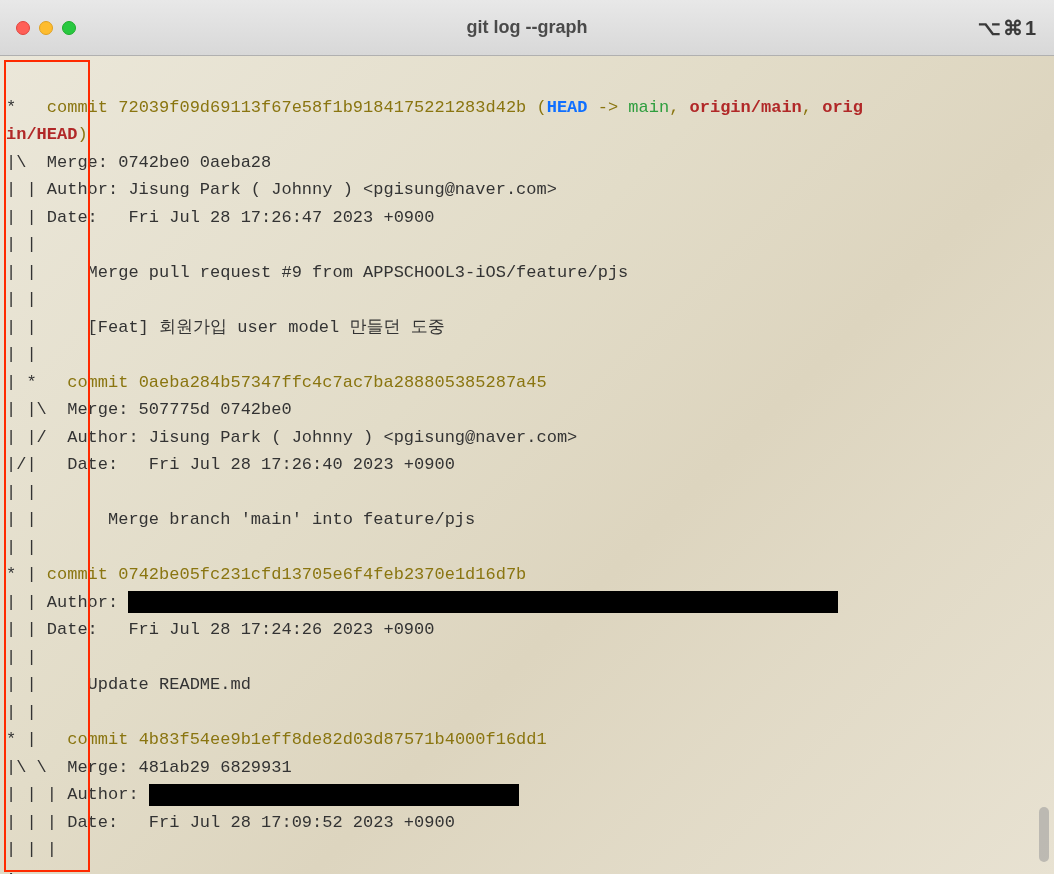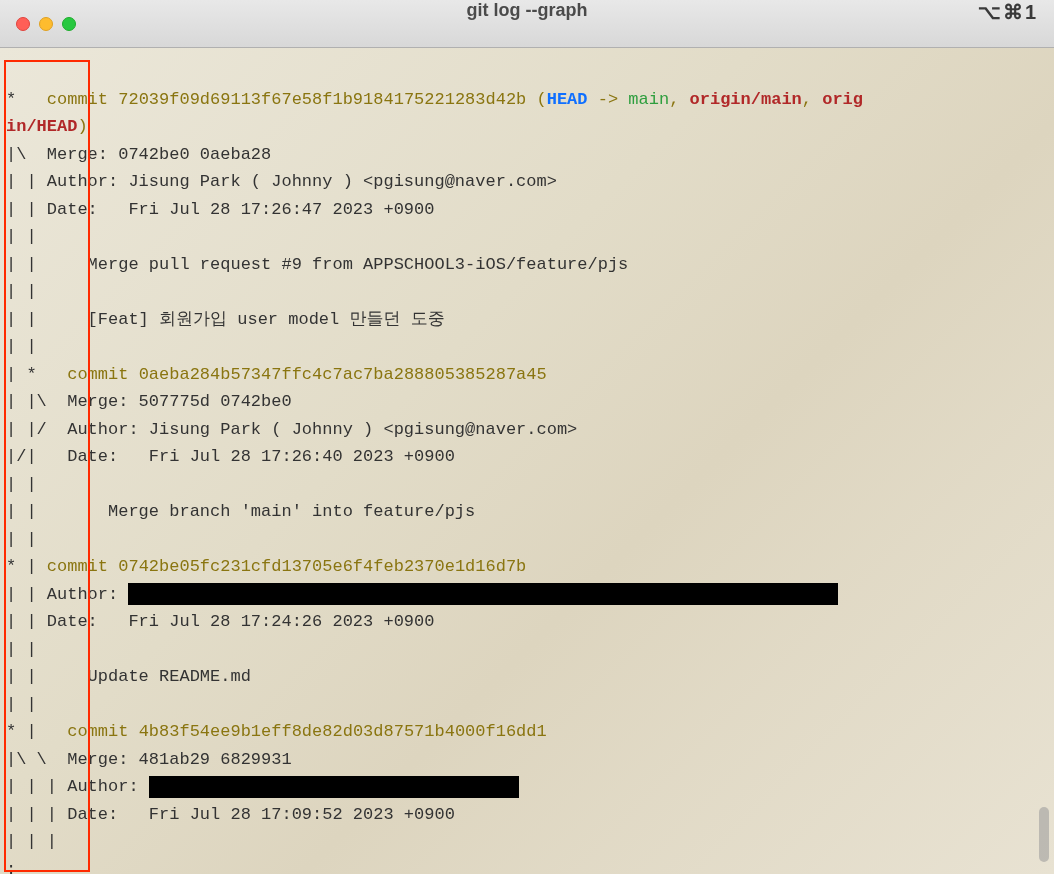--- a/index.html
+++ b/index.html
@@ -10,24 +10,25 @@
     body {
       font-family: "Menlo", "Monaco", "Courier New", monospace;
       font-size: 17px;
       background: #e8e4d8;
       width: 1054px;
       height: 874px;
       overflow: hidden;
       position: relative;
     }
     .titlebar {
-      height: 48px;
+      height: 56px;
       background: linear-gradient(#e8e8e8, #d8d8d8);
       border-bottom: 1px solid #b0b0b0;
       display: flex;
+      align-items: center;
       padding: 0 16px;
       position: relative;
     }
     .traffic-lights {
       display: flex;
       gap: 9px;
       align-items: center;
     }
     .traffic-light {
       width: 14px;

